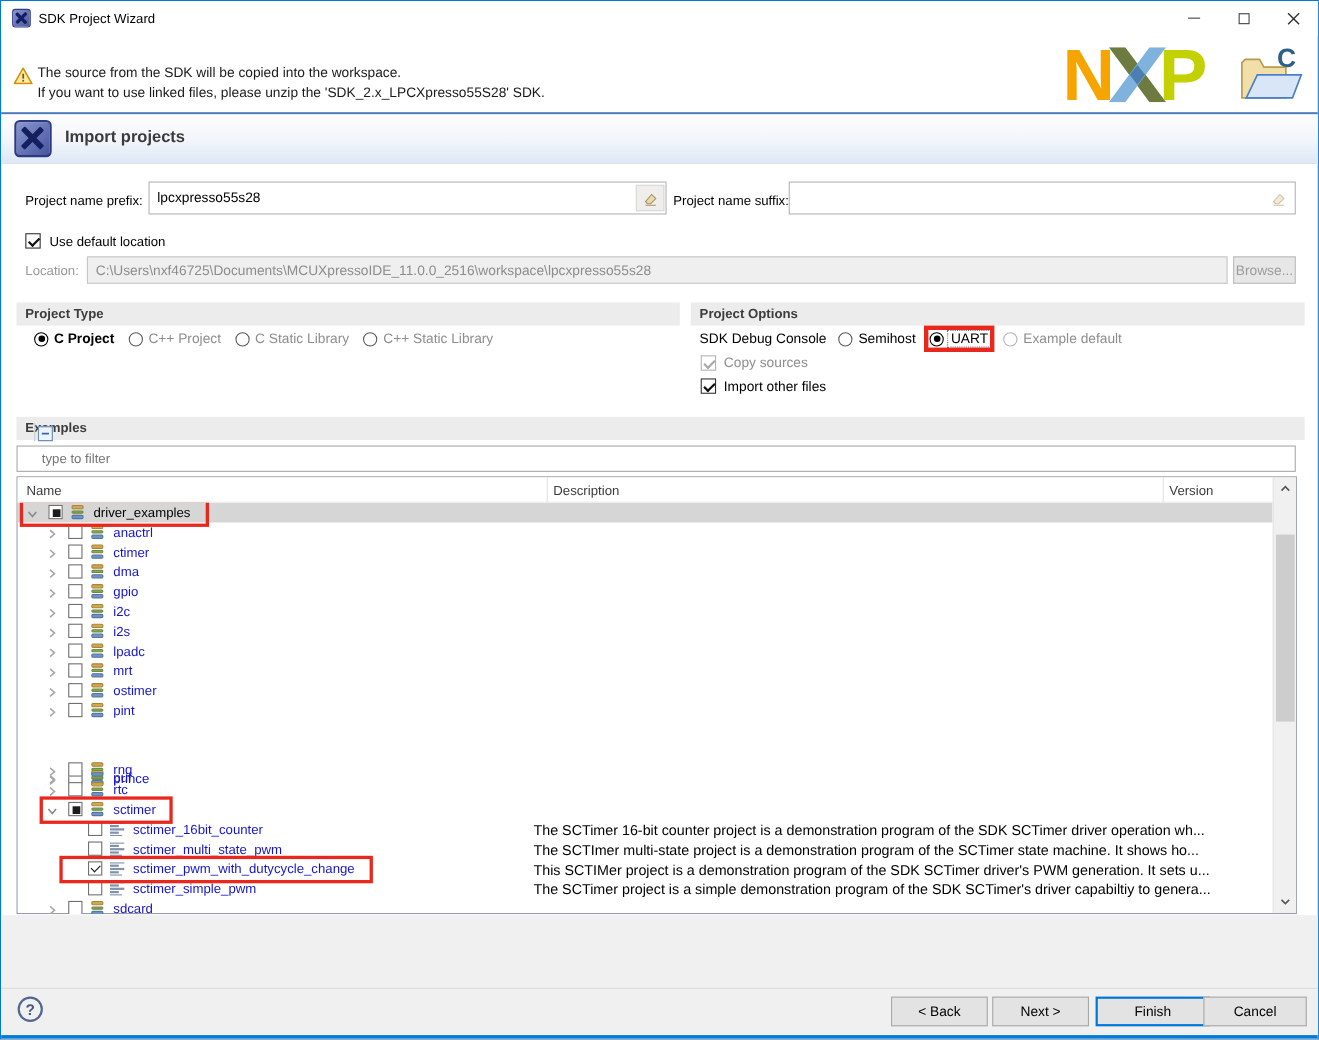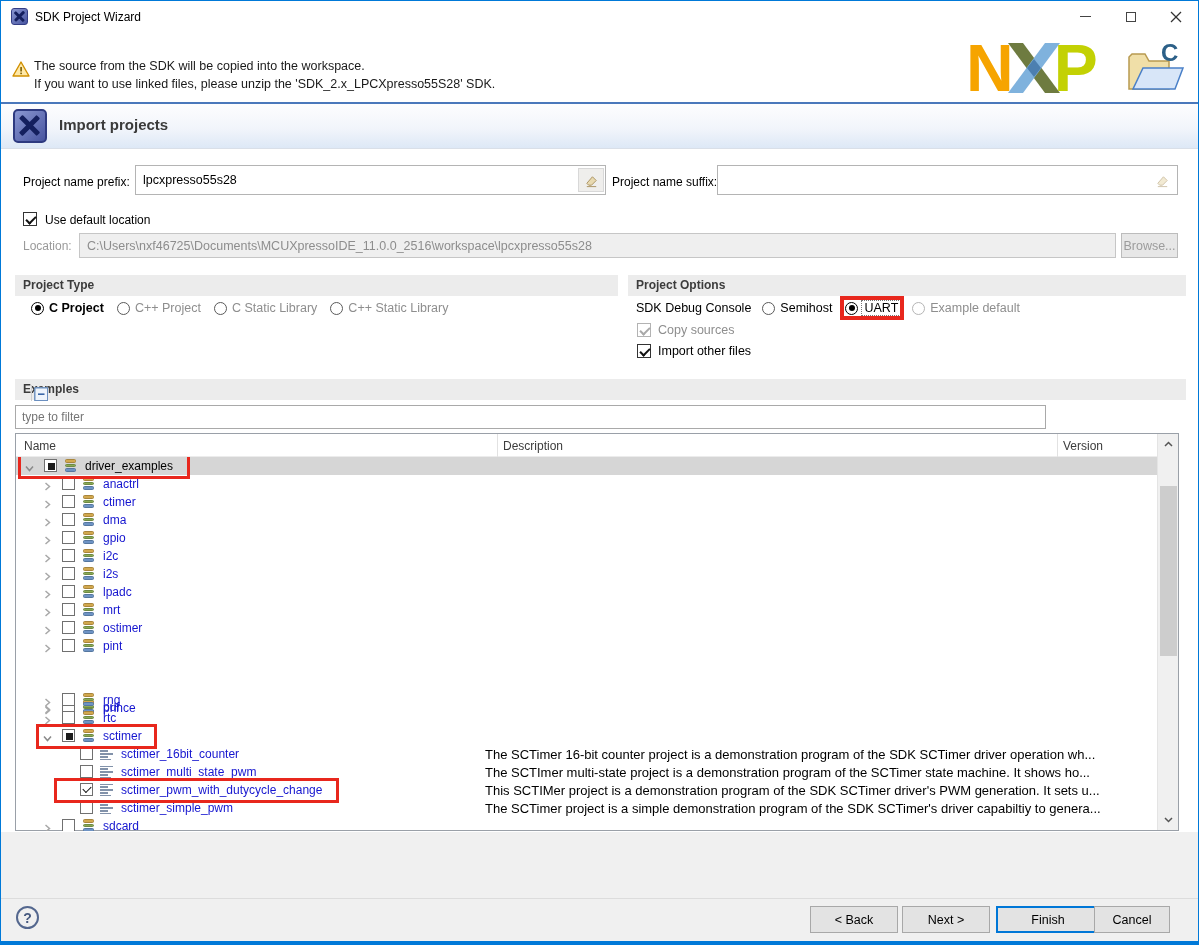--- a/index.html
+++ b/index.html
@@ -69,22 +69,22 @@
   .cbrow .box { width:14px; height:14px; border:1px solid #333; background:#fff; position:relative; flex:none; }
   .cbrow .box::after { content:""; position:absolute; left:2px; top:2.5px; width:8px; height:4px;
                  border-left:2px solid #111; border-bottom:2px solid #111; transform:rotate(-45deg); }
   .cbrow.dis .box { border-color:#b3b3b3; } .cbrow.dis .box::after { border-color:#a9a9a9; }
   .cbrow .cblabel { font-size:12.5px; color:#000; } .cbrow.dis .cblabel { color:#8e8e8e; }
 
   
   .etoolbar { position:absolute; right:10px; top:1px; height:19px; display:flex; align-items:center; gap:7px; }
   .tbico { display:flex; align-items:center; justify-content:center; width:20px; height:18px; }
   .tbsep { width:1px; height:16px; background:#cfcfcf; }
-  .filter { position:absolute; left:14px; top:404px; width:1031px; height:24px; border:1px solid #a9a9a9;
-            font-size:12px; color:#6e6e6e; font-family:"Liberation Sans",sans-serif; padding:0 6px; background:#fff; }
+  .filter { position:absolute; left:14px; top:404px; width:1163px; height:24px; border:1px solid #a9a9a9;
+            font-size:12px; color:#6e6e6e; font-family:"Liberation Sans",sans-serif; padding:0 22px; background:#fff; }
 
   
   .etable { position:absolute; left:14px; top:432px; width:1164px; height:398px; border:1px solid #9aa0a8; background:#fff; }
   .thead { position:absolute; left:0; top:0; width:1141px; height:23px; background:#fff; border-bottom:1px solid #ececec; }
   .thead .hl1 { position:absolute; left:8px; top:5px; font-size:12px; color:#3c3c3c; }
   .colsep { position:absolute; top:0; width:1px; height:23px; background:#e2e2e2; }
   .tbody { position:absolute; left:0; top:23px; width:1141px; height:374px; overflow:hidden; }
   .trow { position:absolute; left:0; width:1141px; height:18px; }
   .trow.sel { background:#d6d6d6; }
   .chev { position:absolute; top:3px; }
@@ -591,16 +591,16 @@
       </span>
     </div>
   </div>
 
   <div class="footer">
     <div class="sep"></div>
     <span class="help">?</span>
     <button class="fbtn" style="left:809px; width:88px;">&lt; Back</button>
     <button class="fbtn" style="left:901px; width:88px;">Next &gt;</button>
     <button class="fbtn default" style="left:995px; width:104px;">Finish</button>
-    <button class="fbtn" style="left:1093px; width:76px;">Cancel</button>
+    <button class="fbtn" style="left:1093px; width:94px;">Cancel</button>
   </div>
   <div class="bottom-blue"></div>
 </div>
 
 </body></html>

